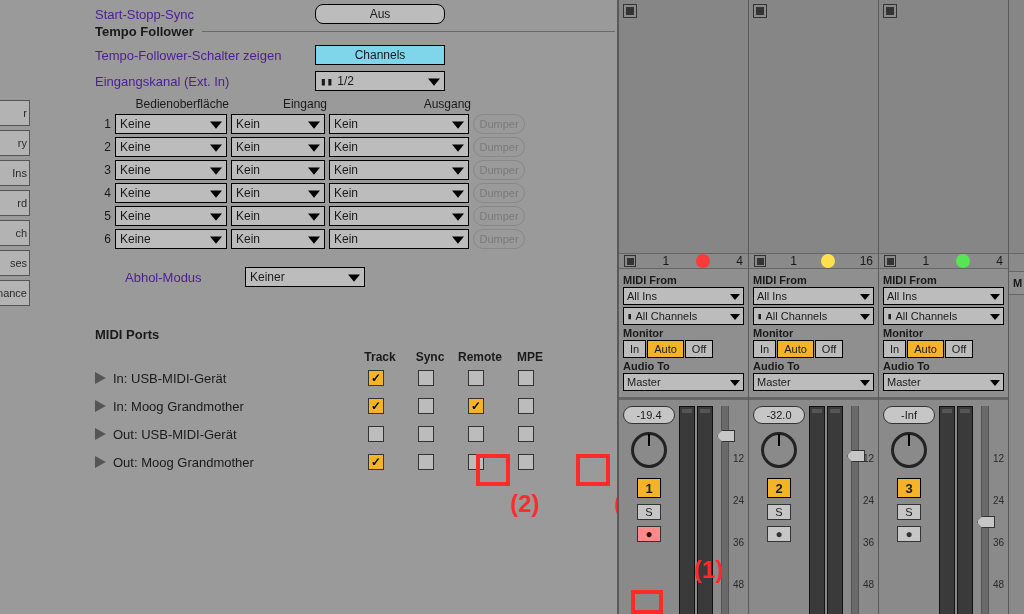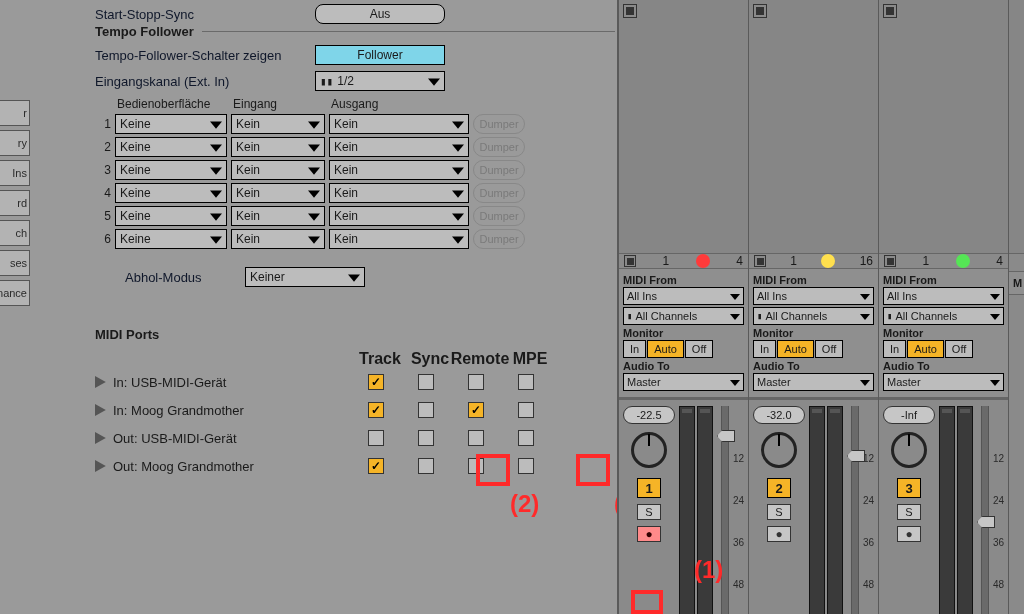--- a/index.html
+++ b/index.html
@@ -61,21 +61,21 @@
   }
   .content {
     position: absolute;
     left: 95px; top: 0;
     width: 520px;
   }
   .row {
     display: flex; align-items: center;
     margin-top: 6px;
   }
-  .label { flex: 0 0 220px; font-size: 13px; color: #0f172a; }
+  .label { flex: 0 0 220px; font-size: 13px; color: #4c1d95; }
   .btn-toggle {
     height: 20px; min-width: 130px;
     border: 1px solid #000;
     display: inline-flex; align-items: center; justify-content: center;
     font-size: 12px;
   }
   .btn-off { background: #bcbcbc; border-radius: 8px; }
   .btn-blue { background: var(--accent-blue); }
   .section-title {
     font-weight: 700;
@@ -97,39 +97,39 @@
   .select .arrow {
     margin-left: auto;
     width: 12px; height: 12px;
     background: #000;
     clip-path: polygon(0 30%, 100% 30%, 50% 90%);
   }
 
   
   .cs-table { margin-top: 6px; }
   .cs-head { display: flex; }
-  .cs-head div { font-size: 12px; text-align: left;}
+  .cs-head div { font-size: 12px; text-align: right;}
   .cs-row { display: flex; align-items: center; gap: 4px; margin-top: 3px; }
   .cs-num { width: 16px; text-align: right; font-size: 12px; }
   .cs-surface { width: 112px; }
   .cs-in { width: 94px; }
   .cs-out { width: 140px; }
   .dump-btn {
     width: 52px; height: 20px;
     border: 1px solid #888;
     border-radius: 10px;
     background: #9a9a9a;
     display: flex; align-items: center; justify-content: center;
     color: #7a7a7a;
     font-size: 11px;
   }
 
   
   .ports-title { font-weight: 700; margin-top: 18px; }
-  .ports-head { display: flex; margin-top: 8px; font-size: 16px; font-weight: 700; }
+  .ports-head { display: flex; margin-top: 8px; font-size: 12px; font-weight: 700; }
   .ports-head .col-name { width: 260px; }
   .ports-head .col-chk { width: 50px; text-align: center; }
   .ports-row { display: flex; align-items: center; height: 28px; }
   .ports-row .tri {
     width: 12px; height: 12px; margin-right: 6px;
     clip-path: polygon(0 0, 0 100%, 90% 50%);
     background: #555;
   }
   .ports-row .pname { width: 238px; font-size: 13px; }
   .chk {
@@ -360,21 +360,21 @@
         <span class="btn-toggle btn-off">Aus</span>
       </div>
 
       <div class="section-title">
         <span>Tempo Follower</span>
         <span class="line"></span>
       </div>
 
       <div class="row">
         <span class="label">Tempo-Follower-Schalter zeigen</span>
-        <span class="btn-toggle btn-blue">Follower</span>
+        <span class="btn-toggle btn-blue">Channels</span>
       </div>
 
       <div class="row">
         <span class="label">Eingangskanal (Ext. In)</span>
         <span class="select" style="min-width:130px">
           <span style="font-family:monospace;font-size:11px;margin-right:4px;">▮▮</span>
           <span>1/2</span>
           <span class="arrow"></span>
         </span>
       </div>
@@ -608,21 +608,21 @@
         </div>
         <div class="route-label">Audio To</div>
         <div class="route-select">
             <span>Master</span>
             <span class="arrow"></span>
           </div>
       </div>
       <div class="spacer-bar"></div>
       <div class="mixer">
         <div class="mixer-left">
-          <div class="vol-readout">-22.5</div>
+          <div class="vol-readout">-19.4</div>
           <div class="pan-knob">
               <div class="ring"></div>
               <div class="pointer"></div>
             </div>
           <div class="num-btn">1</div>
           <div class="s-btn">S</div>
           <div class="rec-btn armed"></div>
         </div>
         <div class="mixer-right">
           <div class="meter">

